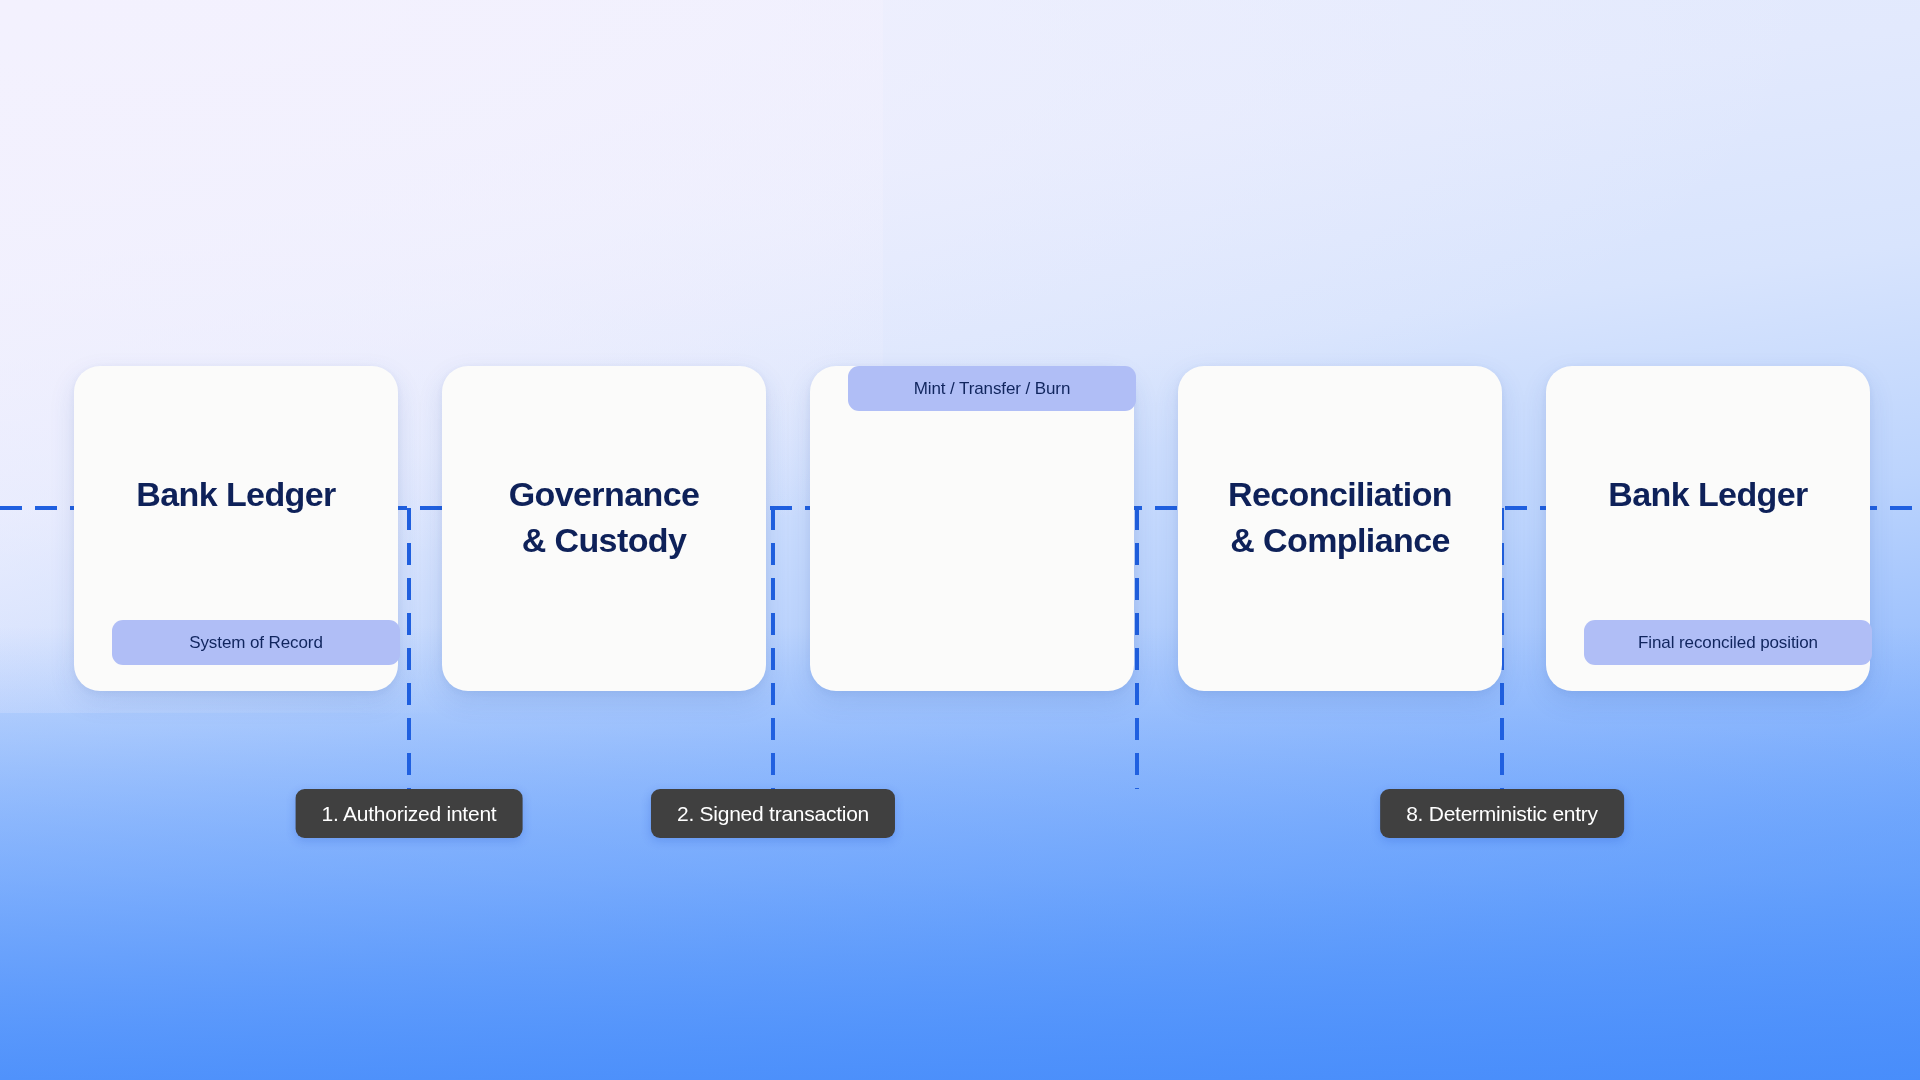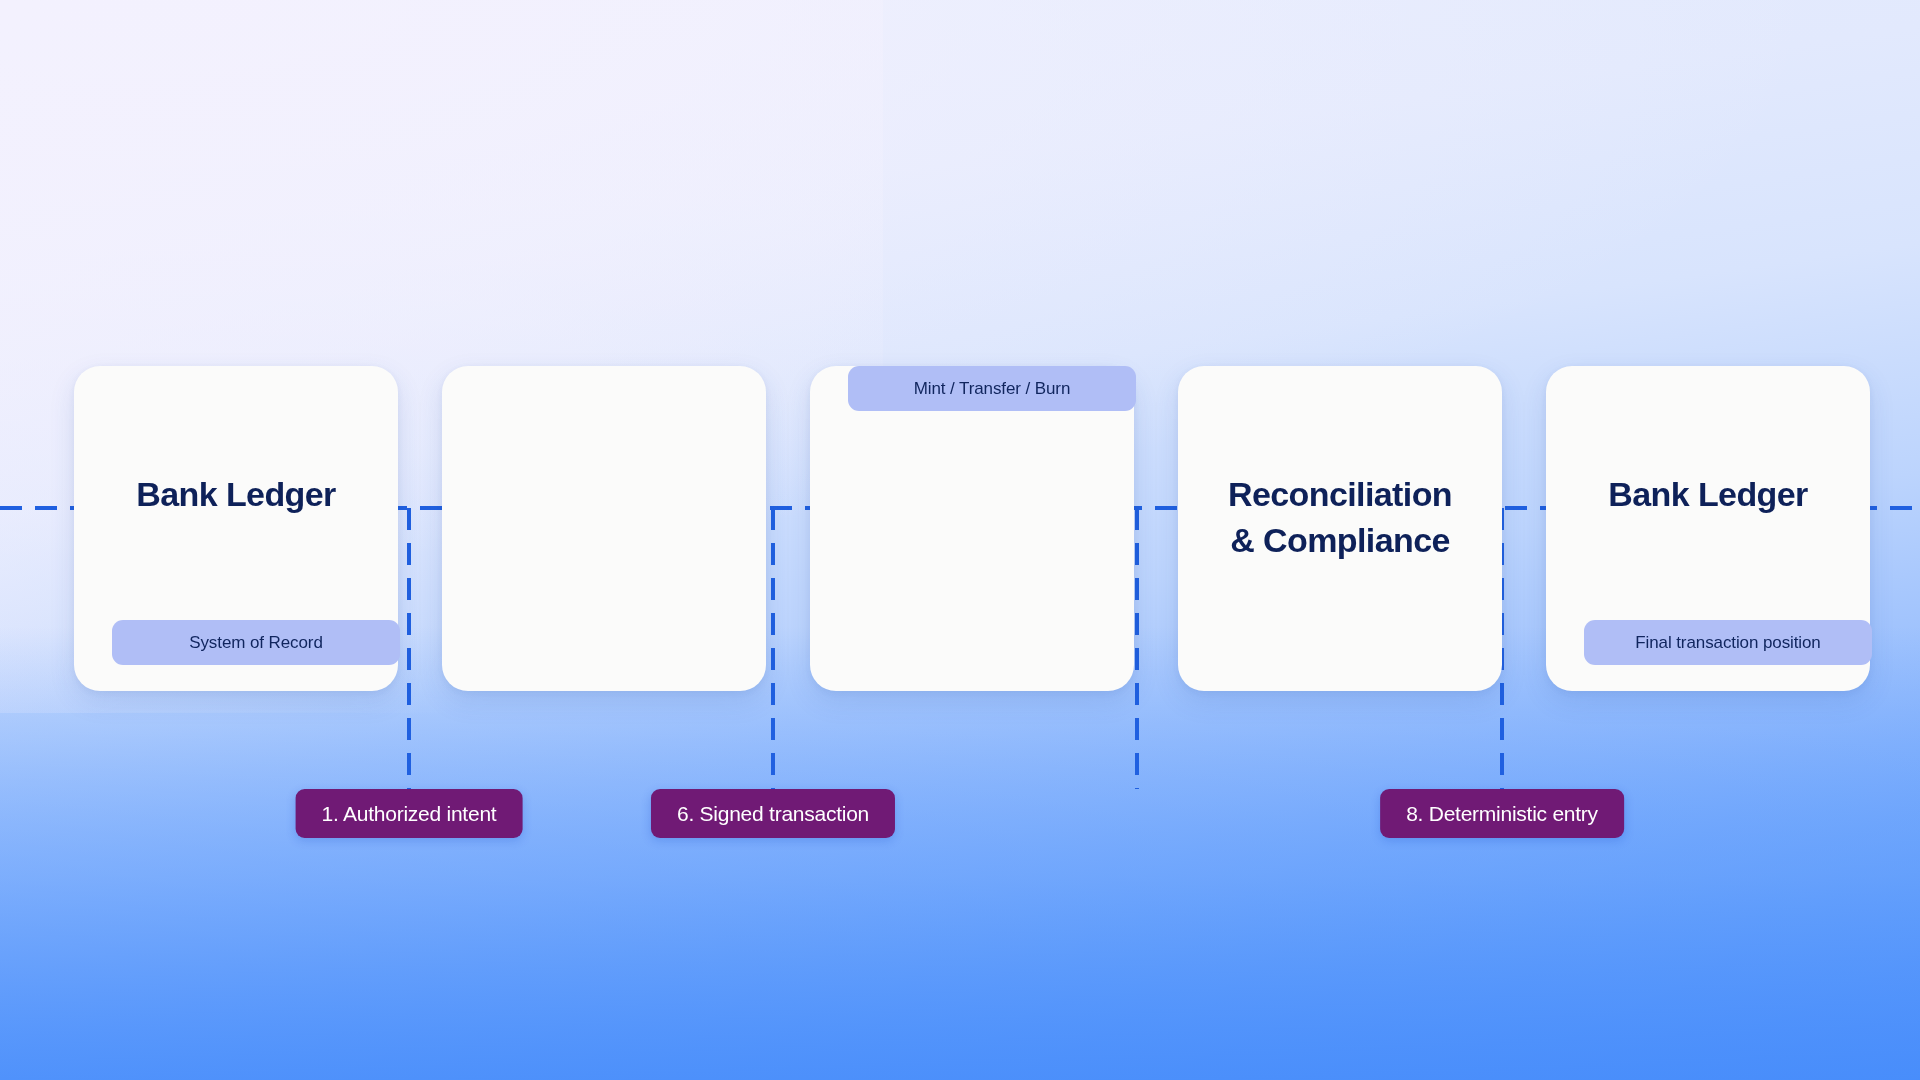--- a/index.html
+++ b/index.html
@@ -120,21 +120,21 @@
     height: 52px;
     z-index: 4;
   }
 
   .step-chip {
     position: absolute;
     top: 0;
     transform: translateX(-50%);
     height: 49px;
     border-radius: 9px;
-    background: #701a75;
+    background: #404040;
     color: #ffffff;
     font-size: 21px;
     font-weight: 400;
     letter-spacing: -0.25px;
     display: flex;
     align-items: center;
     justify-content: center;
     padding: 0 26px;
     white-space: nowrap;
     box-shadow: 0 3px 10px rgba(18,70,200,0.22);
@@ -159,35 +159,37 @@
 </div>
 
 <div class="cards-row">
 
   <div class="stage-card">
     <div class="stage-title">Bank Ledger</div>
     <div class="stage-pill">System of Record</div>
   </div>
 
   <div class="stage-card">
+    <div class="stage-title">Governance
+&amp; Custody</div>
   </div>
 
   <div class="stage-card">
     <div class="stage-pill">Mint / Transfer / Burn</div>
   </div>
 
   <div class="stage-card">
     <div class="stage-title">Reconciliation
 &amp; Compliance</div>
   </div>
 
   <div class="stage-card">
     <div class="stage-title">Bank Ledger</div>
-    <div class="stage-pill">Final transaction position</div>
+    <div class="stage-pill">Final reconciled position</div>
   </div>
 
 </div>
 
 <div class="steps-layer">
   <div class="step-chip" style="left:409px">1. Authorized intent</div>
-  <div class="step-chip" style="left:773px">6. Signed transaction</div>
+  <div class="step-chip" style="left:773px">2. Signed transaction</div>
   <div class="step-chip" style="left:1502px">8. Deterministic entry</div>
 </div>
 
 </body></html>

